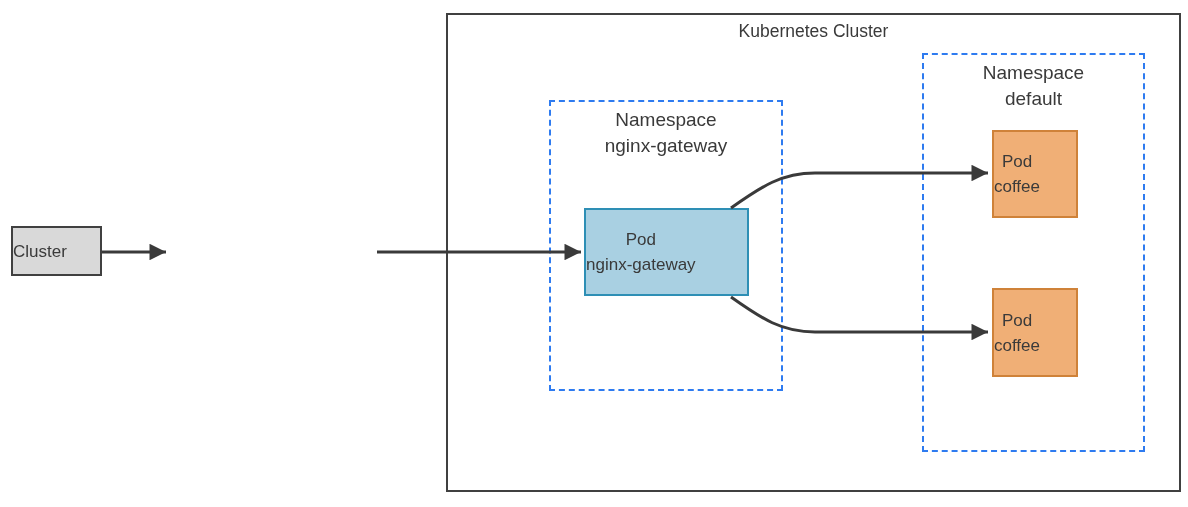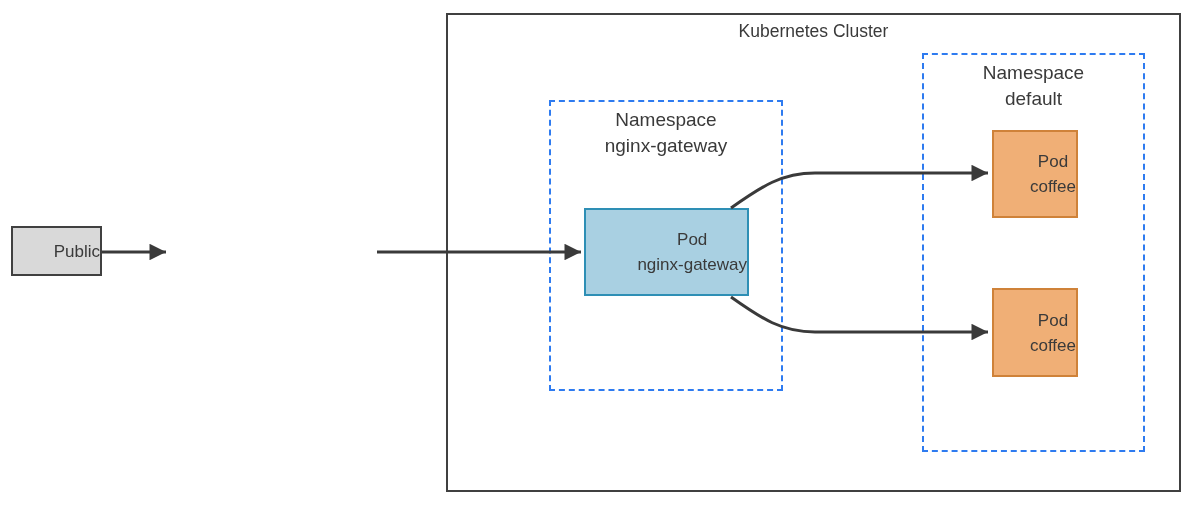--- a/index.html
+++ b/index.html
@@ -12,21 +12,21 @@
     position: relative;
     width: 1188px;
     height: 507px;
     background: #ffffff;
     overflow: hidden;
   }
   .node {
     position: absolute;
     display: flex;
     align-items: center;
-    justify-content: flex-end;
+    justify-content: flex-start;
     text-align: center;
     font-size: 17px;
     line-height: 25px;
     white-space: pre-line;
     color: var(--text, #3a3a3a);
   }
   .clients-box {
     left: 11px; top: 226px; width: 91px; height: 50px;
     background: var(--clients-fill);
     border: 2px solid var(--clients-border);
@@ -103,21 +103,21 @@
     <div class="ns-title">Namespace
 nginx-gateway</div>
   </div>
 
   <div class="namespace-box ns-default">
     <div class="ns-title">Namespace
 default</div>
   </div>
 
   <div class="node clients-box">
-    <span>Public</span>
+    <span>Cluster</span>
   </div>
 
 
   <div class="node pod-gateway-box">
     <span>Pod
 nginx-gateway</span>
   </div>
 
   <div class="node pod-coffee-top-box">
     <span>Pod

